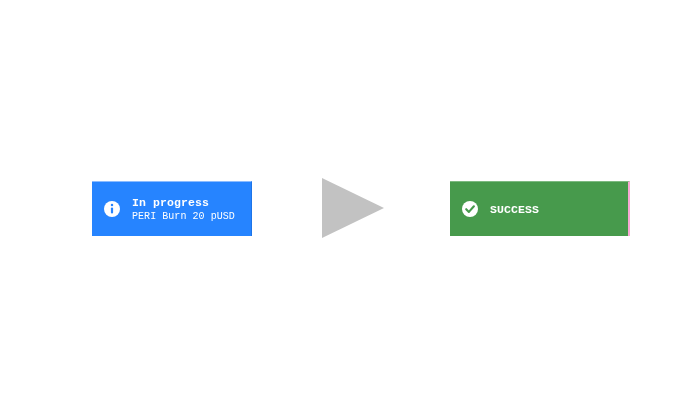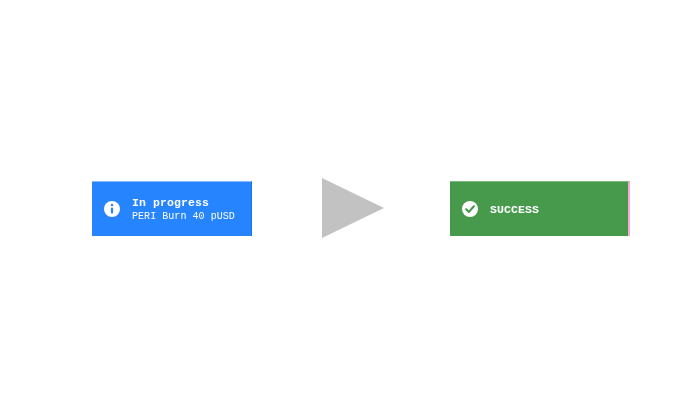--- a/index.html
+++ b/index.html
@@ -114,21 +114,21 @@
     <span class="toast-icon">
       <svg viewBox="0 0 16 16" width="16" height="16" aria-hidden="true">
         <circle cx="8" cy="8" r="8" fill="#ffffff"></circle>
         <circle cx="8" cy="4.1" r="1.25" fill="#2684ff"></circle>
         <rect x="6.9" y="6.4" width="2.2" height="6.1" rx="1.1" fill="#2684ff"></rect>
       </svg>
     </span>
 
     <span class="toast-text">
       <span class="toast-title">In progress</span>
-      <span class="toast-desc">PERI Burn 40 pUSD</span>
+      <span class="toast-desc">PERI Burn 20 pUSD</span>
     </span>
   </div>
 
   <div id="transition-arrow">
     <svg viewBox="0 0 62 60" aria-hidden="true">
       <polygon points="0,0 62,30 0,60" fill="#c2c2c2"></polygon>
     </svg>
   </div>
 
   <div id="toast-success" class="toast">

